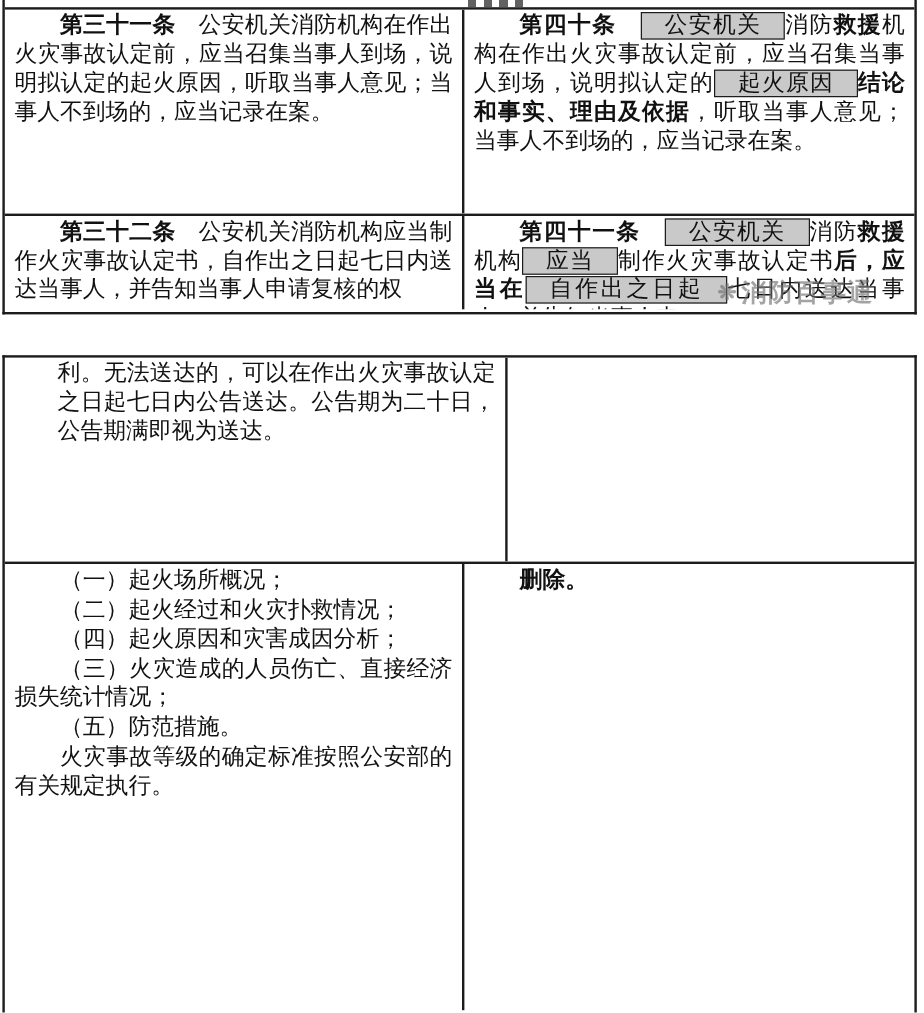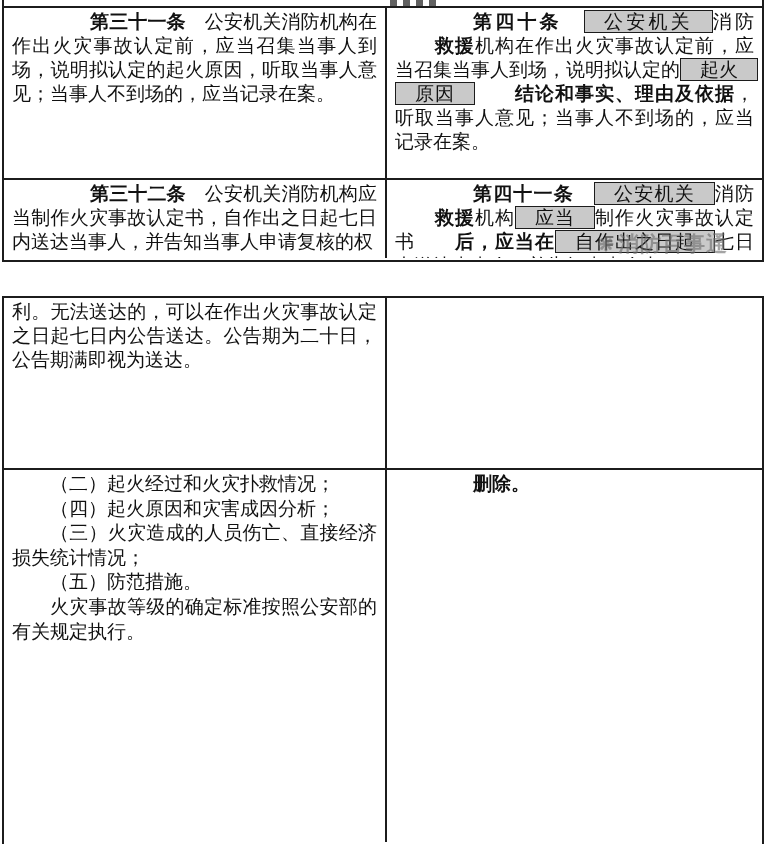--- a/index.html
+++ b/index.html
@@ -13,31 +13,31 @@
     font-family:"Liberation Serif", serif;font-size:19px;
   }
   .tbl{position:absolute;left:2px;width:758px;border:2px solid var(--border);}
   .tbl1{top:0;height:260px;border-top:none;}
   .tbl2{top:296px;height:546px;border-bottom:none;}
   .row{display:flex;border-bottom:2px solid var(--border);overflow:hidden;}
   .row:last-child{border-bottom:none;justify-content:center;}
   .sliver{height:6px;}
   .rowA{height:170px;}
   .rowB{height:78px;}
-  .rowC{height:170px;}
+  .rowC{height:170px;padding-left:36px;}
   .rowD{height:372px;}
   .cell{padding:2px 8px 0 8px;overflow:hidden;text-align:justify;}
   .cl{width:365px;border-right:2px solid var(--border);}
   .cr{flex:1;}
   .tbl1 .cell,.rowC .cell{line-height:23.9px;}
   .rowD .cell{line-height:24.6px;}
   .para{margin:0;}
   .ind{text-indent:2em;}
   .run-normal{font-weight:400;margin-top:35px;}
-  .run-bold{font-weight:700;font-family:"Liberation Sans", sans-serif;margin-left:40px;}
+  .run-bold{font-weight:700;font-family:"Liberation Sans", sans-serif;}
   .run-boxed{
     background:var(--deleted-box-bg);
     border:1px solid var(--border);
     padding:0 19px;
     box-decoration-break:clone;-webkit-box-decoration-break:clone;
   }
   .remnant{
     position:absolute;left:390px;top:0;width:46px;height:6px;opacity:.8;
     background:repeating-linear-gradient(90deg,#3a3a3a 0 7px,transparent 7px 13px);
   }
@@ -78,20 +78,21 @@
   <div class="remnant"></div>
 
   <div class="tbl tbl2">
     <div class="row rowC">
       <div class="cell cl">
           <p class="para"><span class="run-normal">利。无法送达的，可以在作出火灾事故认定之日起七日内公告送达。公告期为二十日，公告期满即视为送达。</span></p>
         </div>
     </div>
     <div class="row rowD">
       <div class="cell cl">
+          <p class="para ind"><span class="run-normal">（一）起火场所概况；</span></p>
           <p class="para ind"><span class="run-normal">（二）起火经过和火灾扑救情况；</span></p>
           <p class="para ind"><span class="run-normal">（四）起火原因和灾害成因分析；</span></p>
           <p class="para ind"><span class="run-normal">（三）火灾造成的人员伤亡、直接经济损失统计情况；</span></p>
           <p class="para ind"><span class="run-normal">（五）防范措施。</span></p>
           <p class="para ind"><span class="run-normal">火灾事故等级的确定标准按照公安部的有关规定执行。</span></p>
         </div>
       <div class="cell cr">
           <p class="para ind"><span class="run-bold">删除。</span></p>
         </div>
     </div>

